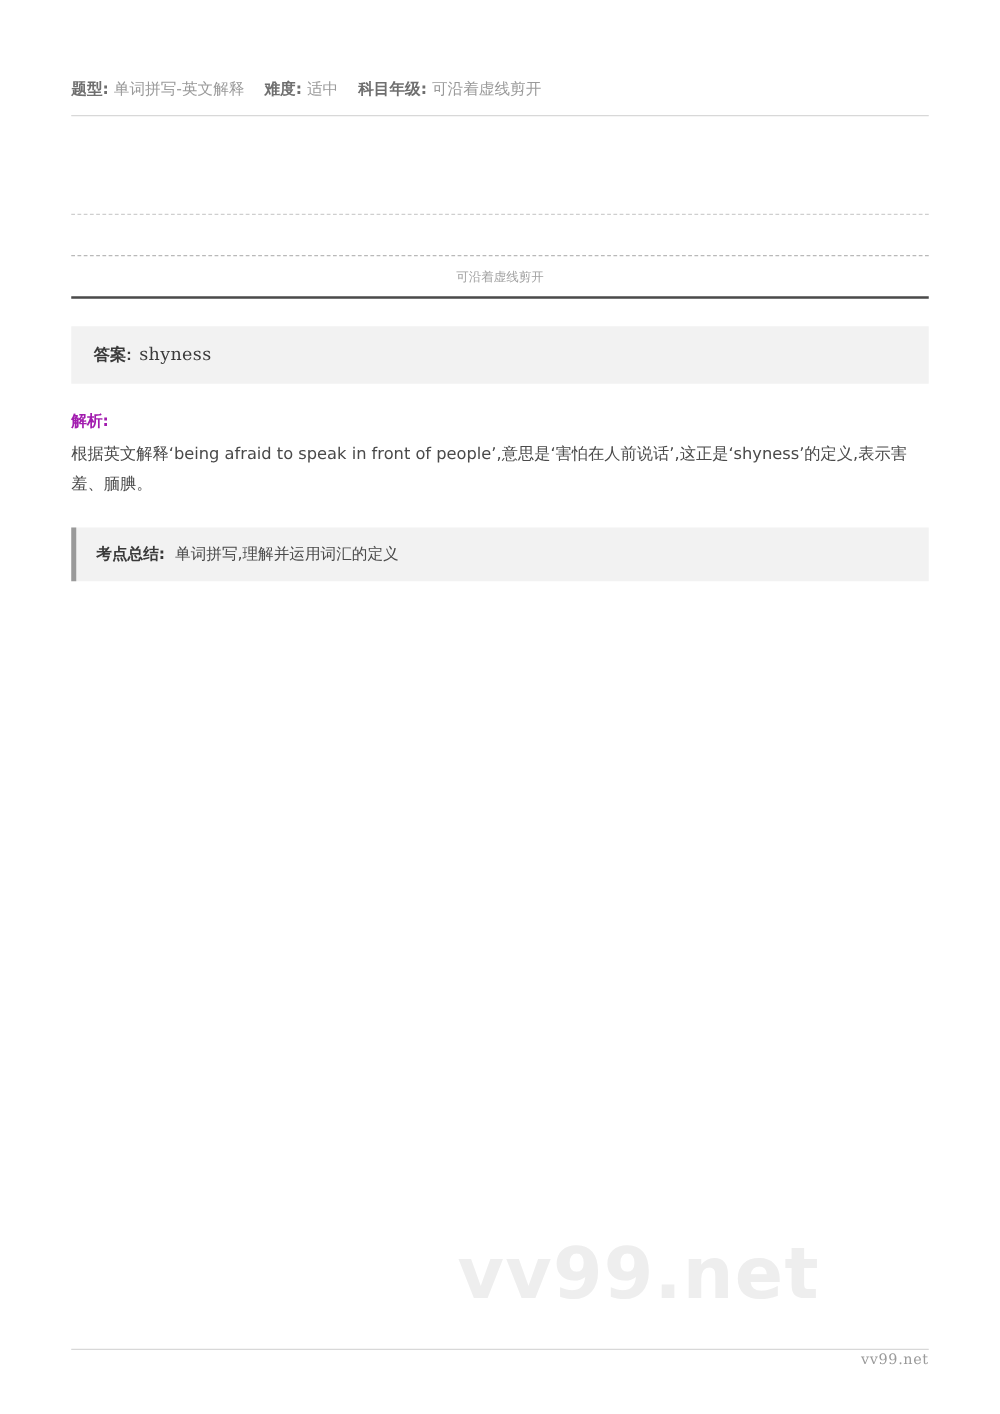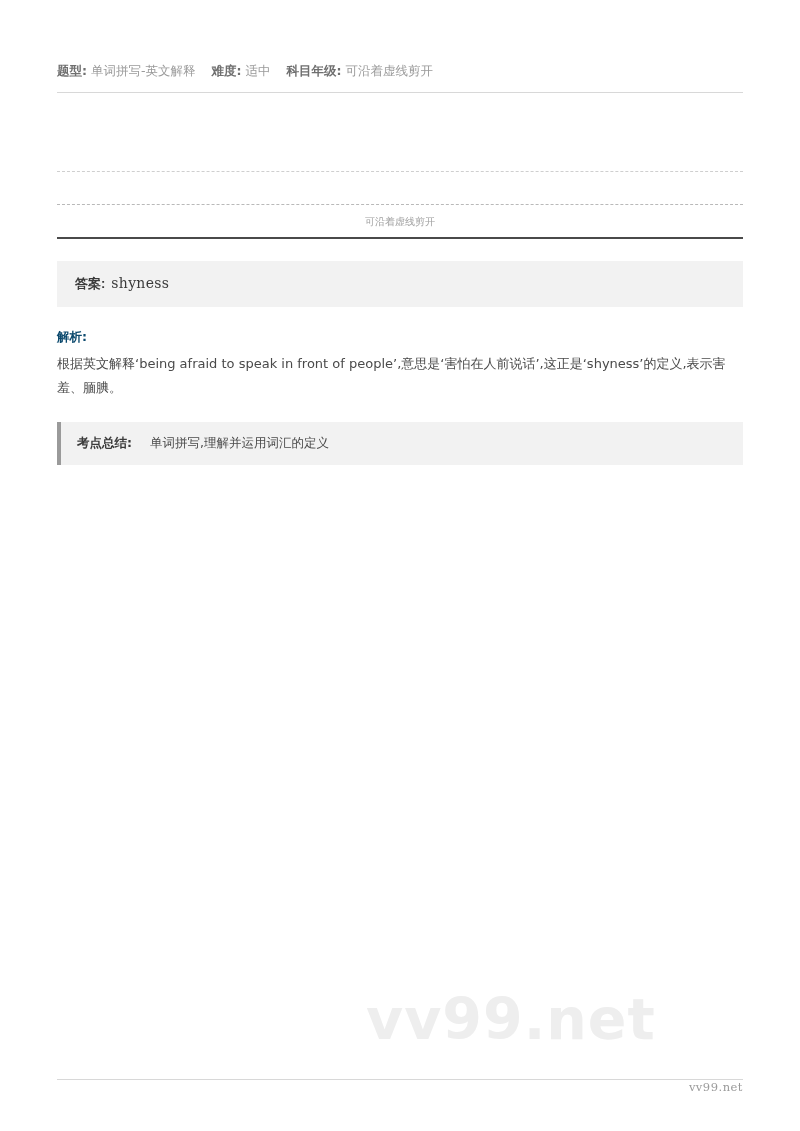--- a/index.html
+++ b/index.html
@@ -115,40 +115,40 @@
     font-family: "DejaVu Serif", serif;
     font-size: 14px;
     color: #3a3a3a;
     letter-spacing: 0.3px;
   }
 
   .analysis-label {
     font-family: "DejaVu Sans", sans-serif;
     font-weight: bold;
     font-size: 12.5px;
-    color: #0c4a6e;
+    color: #a21caf;
     margin-top: 22px;
   }
   .analysis-text {
     font-family: "DejaVu Sans", sans-serif;
     font-size: 13px;
     color: #4a4a4a;
     line-height: 1.85;
     margin-top: 6px;
     width: 680px;
   }
 
   .keypoint-box {
     background: #f2f2f2;
     border-left: 4px solid #9a9a9a;
     margin-top: 22px;
     padding: 13px 16px;
     display: flex;
     align-items: baseline;
-    gap: 18px;
+    gap: 8px;
   }
   .keypoint-label {
     font-family: "DejaVu Sans", sans-serif;
     font-weight: bold;
     font-size: 12.5px;
     color: #3a3a3a;
   }
   .keypoint-text {
     font-family: "DejaVu Sans", sans-serif;
     font-size: 12.5px;

